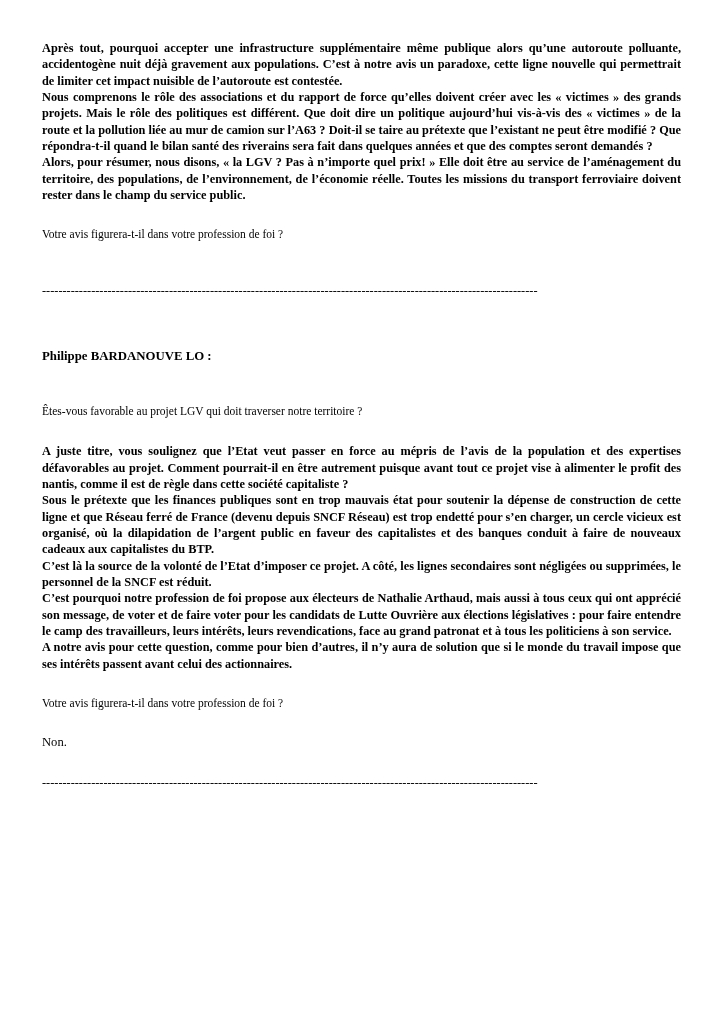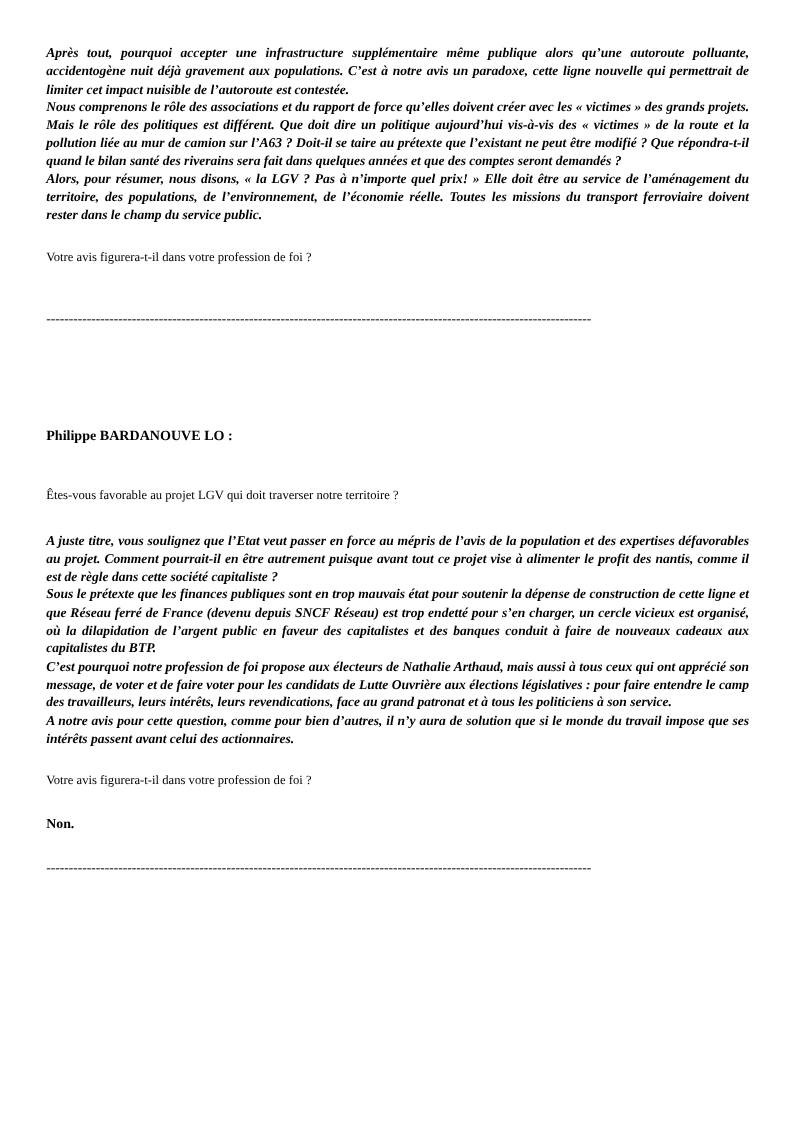--- a/index.html
+++ b/index.html
@@ -19,21 +19,20 @@
     width: 723px;
     height: 1024px;
     box-sizing: border-box;
     padding: 40px 42px 0 42px;
   }
   .block {
     font-size: 12.3px;
     line-height: 1.33;
     text-align: justify;
     font-weight: bold;
-    font-style: italic;
   }
   .block p {
     margin: 0;
   }
   .italic-q {
     font-weight: normal;
     font-size: 11.5px;
     line-height: 1.3;
   }
   .spacer-sm { height: 11px; }
@@ -45,24 +44,23 @@
     letter-spacing: 0px;
     white-space: nowrap;
     overflow: hidden;
     color: #000;
     height: 16px;
     line-height: 16px;
   }
   .name-heading {
     font-weight: bold;
     font-size: 12.8px;
-    margin-top: 40px;
   }
   .answer {
-    font-weight: bold;
+    font-weight: normal;
     font-size: 12.6px;
   }
 </style>
 </head>
 <body>
 
 <div class="page">
 
   <div class="block">
     <p>Après tout, pourquoi accepter une infrastructure supplémentaire même publique alors qu’une autoroute polluante, accidentogène nuit déjà gravement aux populations. C’est à notre avis un paradoxe, cette ligne nouvelle qui permettrait de limiter cet impact nuisible de l’autoroute est contestée.</p>
@@ -85,20 +83,21 @@
 
   <div class="spacer-lg"></div>
 
   <div class="italic-q">Êtes-vous favorable au projet LGV qui doit traverser notre territoire ?</div>
 
   <div class="spacer-md"></div>
 
   <div class="block">
     <p>A juste titre, vous soulignez que l’Etat veut passer en force au mépris de l’avis de la population et des expertises défavorables au projet. Comment pourrait-il en être autrement puisque avant tout ce projet vise à alimenter le profit des nantis, comme il est de règle dans cette société capitaliste ?</p>
     <p>Sous le prétexte que les finances publiques sont en trop mauvais état pour soutenir la dépense de construction de cette ligne et que Réseau ferré de France (devenu depuis SNCF Réseau) est trop endetté pour s’en charger,  un cercle vicieux est organisé, où la dilapidation de l’argent public en faveur des capitalistes et des banques conduit à faire de nouveaux cadeaux aux capitalistes du BTP.</p>
+    <p>C’est là la source de la volonté de l’Etat d’imposer ce projet. A côté, les lignes secondaires sont  négligées ou supprimées, le personnel de la SNCF est réduit.</p>
     <p>C’est pourquoi notre profession de foi propose aux électeurs de Nathalie Arthaud, mais aussi à tous ceux qui ont apprécié son message, de voter et de faire voter pour les candidats de Lutte Ouvrière aux élections législatives : pour faire entendre le camp des travailleurs, leurs intérêts, leurs revendications, face au grand patronat et à tous les politiciens à son service.</p>
     <p>A notre avis pour cette question, comme pour bien d’autres, il n’y aura de solution que si le monde du travail impose que ses intérêts passent avant celui des actionnaires.</p>
   </div>
 
   <div class="spacer-md"></div>
 
   <div class="italic-q">Votre avis figurera-t-il dans votre profession de foi ?</div>
 
   <div class="spacer-md"></div>
 

